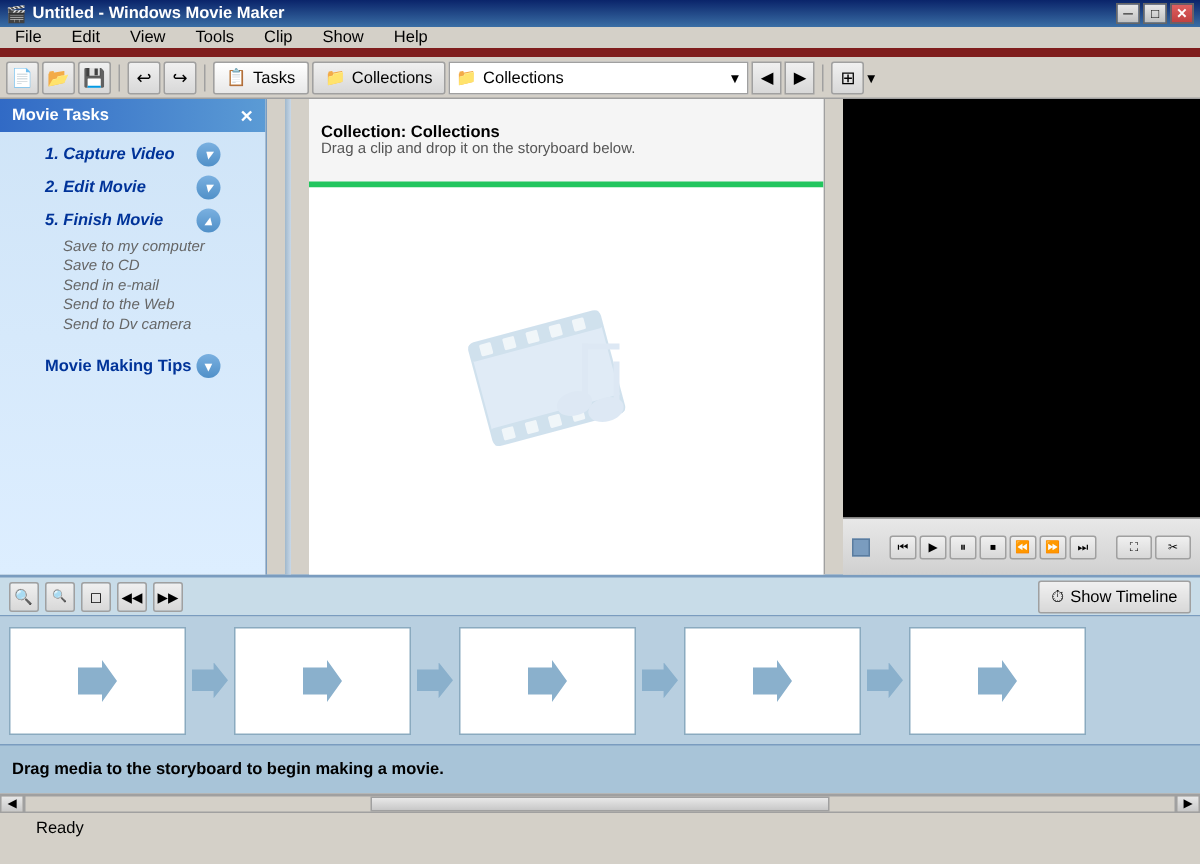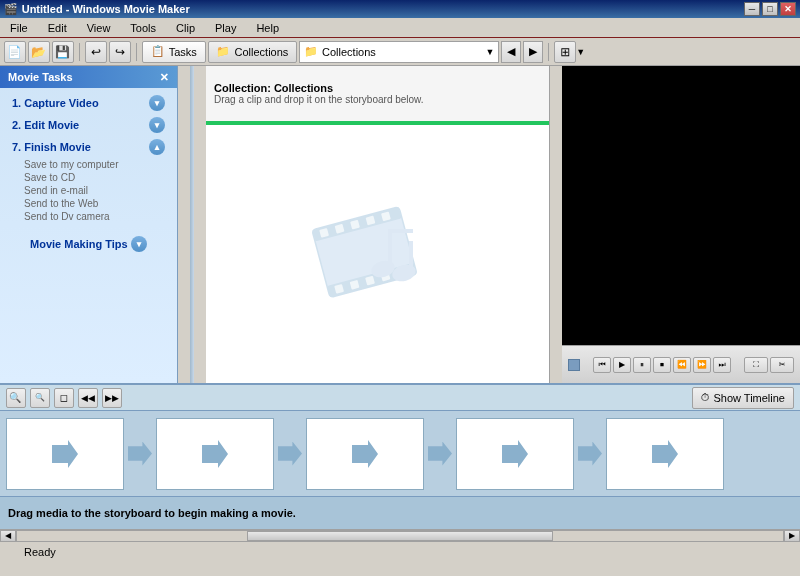--- a/index.html
+++ b/index.html
@@ -37,21 +37,21 @@
     }
     .title-btn.close-btn { background: linear-gradient(to bottom, #e06060, #c04040); color: white; }
 
     
     #menu-bar {
       background: #d4d0c8;
       height: 20px;
       display: flex;
       align-items: center;
       padding: 0 4px;
-      border-bottom: 1px solid #7f1d1d;
+      border-bottom: 6px solid #7f1d1d;
       gap: 8px;
     }
     .menu-item {
       padding: 2px 6px;
       font-size: 11px;
       cursor: pointer;
     }
 
     
     #toolbar {
@@ -128,21 +128,22 @@
       color: white;
       height: 22px;
       display: flex;
       align-items: center;
       justify-content: space-between;
       padding: 0 8px;
       font-size: 11px;
       font-weight: bold;
     }
     .tasks-section {
-      padding: 4px 8px;
+      padding: 4px 26px;
+      font-style: italic;
     }
     .task-item {
       display: flex;
       align-items: center;
       justify-content: space-between;
       padding: 3px 4px;
       font-size: 11px;
       font-weight: bold;
       color: #003399;
       cursor: pointer;
@@ -379,21 +380,21 @@
     <div class="title-btn close-btn">✕</div>
   </div>
 </div>
 
 <div id="menu-bar">
   <span class="menu-item">File</span>
   <span class="menu-item">Edit</span>
   <span class="menu-item">View</span>
   <span class="menu-item">Tools</span>
   <span class="menu-item">Clip</span>
-  <span class="menu-item">Play</span>
+  <span class="menu-item">Show</span>
   <span class="menu-item">Help</span>
 </div>
 
 <div id="toolbar">
   <div class="toolbar-btn">📄</div>
   <div class="toolbar-btn">📂</div>
   <div class="toolbar-btn">💾</div>
   <div class="toolbar-sep"></div>
   <div class="toolbar-btn">↩</div>
   <div class="toolbar-btn">↪</div>
@@ -429,21 +430,21 @@
     <div class="tasks-section">
       <div class="task-item">
         <span>1. Capture Video</span>
         <div class="task-chevron">▾</div>
       </div>
       <div class="task-item">
         <span>2. Edit Movie</span>
         <div class="task-chevron">▾</div>
       </div>
       <div class="task-item">
-        <span>7. Finish Movie</span>
+        <span>5. Finish Movie</span>
         <div class="task-chevron">▴</div>
       </div>
       <div class="task-sub-items">
         <div class="task-sub-item">Save to my computer</div>
         <div class="task-sub-item">Save to CD</div>
         <div class="task-sub-item">Send in e-mail</div>
         <div class="task-sub-item">Send to the Web</div>
         <div class="task-sub-item">Send to Dv camera</div>
       </div>
     </div>

